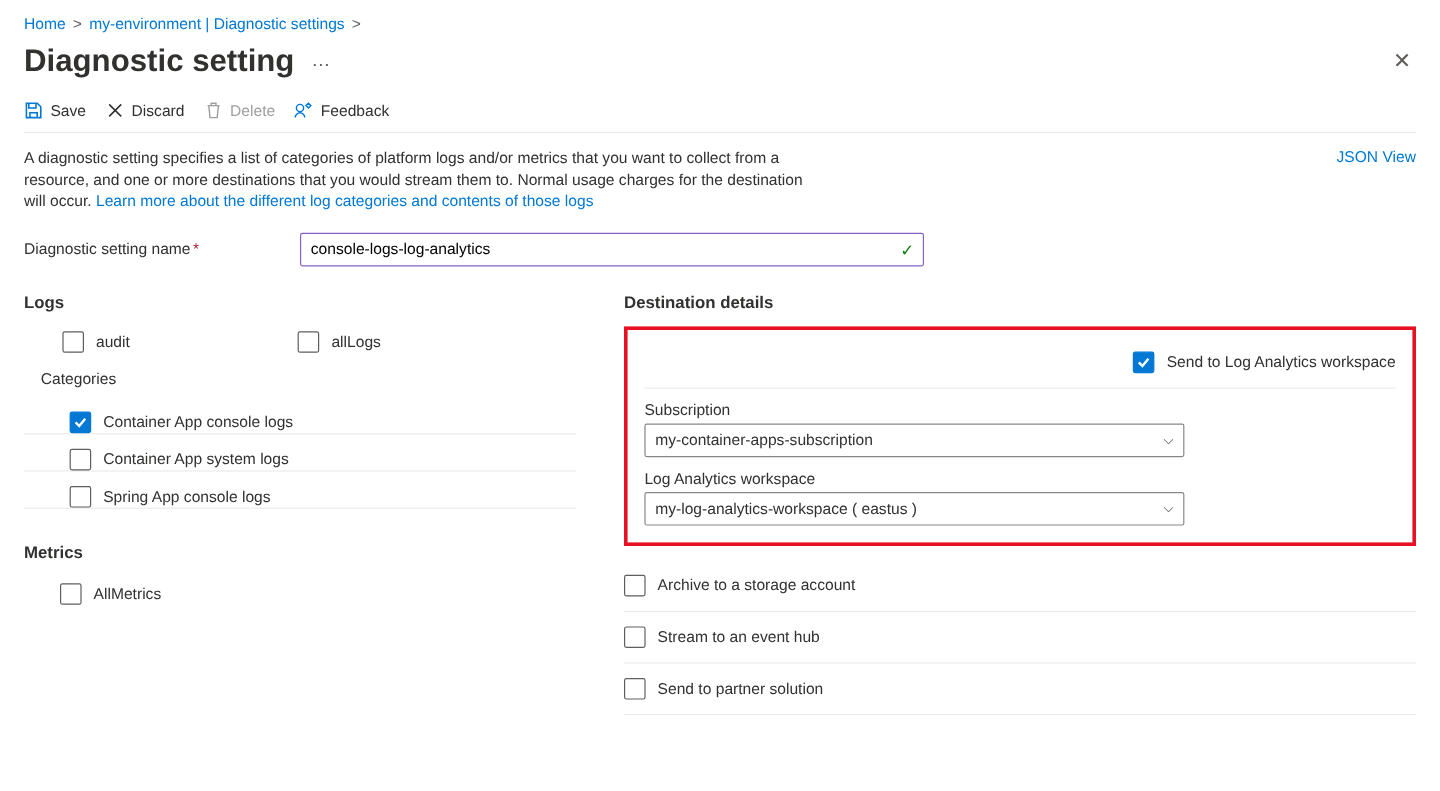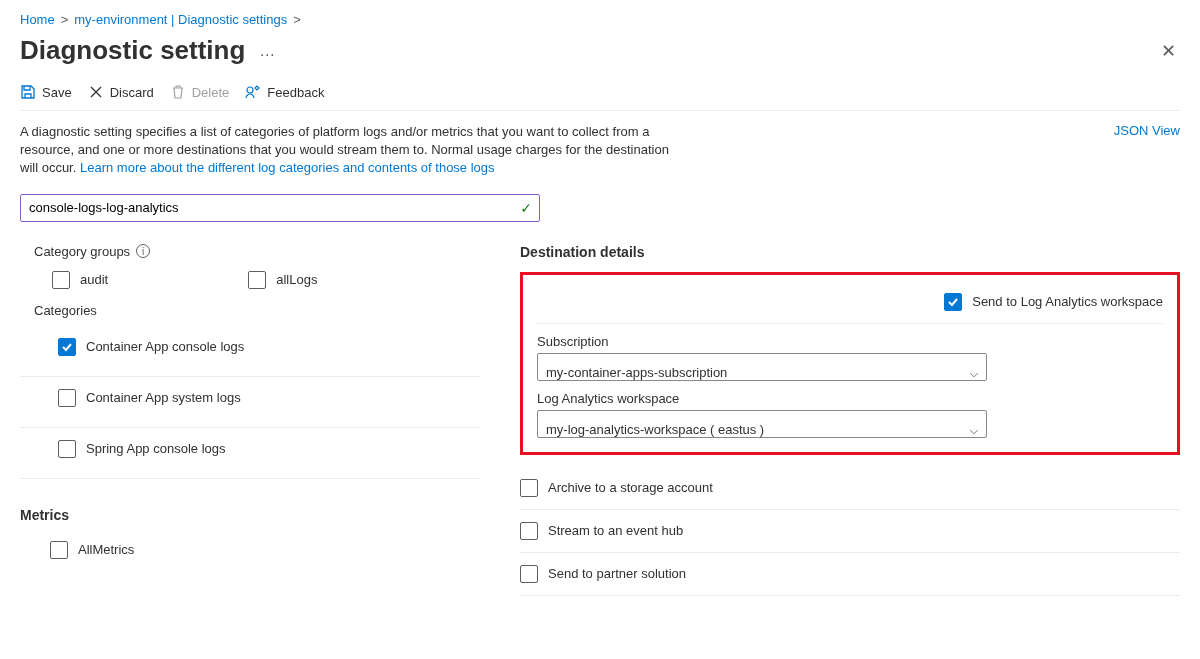--- a/index.html
+++ b/index.html
@@ -55,21 +55,21 @@
     .info-icon { width: 14px; height: 14px; border: 1px solid #605e5c; border-radius: 50%; font-size: 10px; display:inline-flex; align-items:center; justify-content:center; color:#605e5c; cursor:pointer; }
 
     .groups-row { display: flex; gap: 140px; padding-left: 32px; margin-bottom: 10px; }
 
     .cat-header { font-size: 13px; padding-left: 14px; margin-top: 10px; margin-bottom: 8px; color: #323130; }
 
     .cb-row {
       display: flex;
       align-items: center;
       gap: 10px;
-      padding: 12px 0 20px 38px;
+      padding: 12px 0 0 38px;
       border-bottom: 1px solid #edebe9;
       font-size: 13px;
     }
     .cb-row.no-border { border-bottom: none; padding: 4px 0; }
     .cb {
       width: 18px;
       height: 18px;
       border: 1px solid #605e5c;
       border-radius: 2px;
       cursor: pointer;
@@ -89,21 +89,21 @@
     .form-label { font-size: 13px; color: #323130; margin-top: 10px; margin-bottom: 4px; display: block; }
     .select {
       width: 100%;
       max-width: 450px;
       height: 28px;
       border: 1px solid #8a8886;
       border-radius: 2px;
       background: #fff;
       padding: 0 8px;
       display: flex;
-      align-items: flex-end;
+      align-items: center;
       justify-content: space-between;
       font-size: 13px;
       cursor: pointer;
       color: #323130;
     }
     .chev { font-size: 11px; color: #605e5c; }
 
     svg { display: block; }
   </style>
 </head>
@@ -161,33 +161,33 @@
 </div>
 
 <div class="intro-row">
   <div class="intro-text">
     <span>A diagnostic setting specifies a list of categories of platform logs and/or metrics that you want to collect from a resource, and one or more destinations that you would stream them to. Normal usage charges for the destination will occur. </span><a>Learn more about the different log categories and contents of those logs</a>
   </div>
   <a>JSON View</a>
 </div>
 
 <div class="field-row">
+  <div class="field-label">
+    <span>Diagnostic setting name</span><span class="req">*</span>
+  </div>
   <div class="input-wrap">
     <input class="text-input" type="text" value="console-logs-log-analytics" style="">
     <span class="input-check">✓</span>
   </div>
 </div>
 
 <div class="two-col">
 
   <div class="left-col">
-    <div class="sub-label">
-      <span>Category groups</span>
-      <span class="info-icon">i</span>
-    </div>
+    <div class="section-heading">Logs</div>
     <div class="groups-row">
       <div class="cb-row no-border" style="padding-left:0;">
         <span class="cb"></span>
         <span>audit</span>
       </div>
       <div class="cb-row no-border" style="padding-left:0;">
         <span class="cb"></span>
         <span>allLogs</span>
       </div>
     </div>

